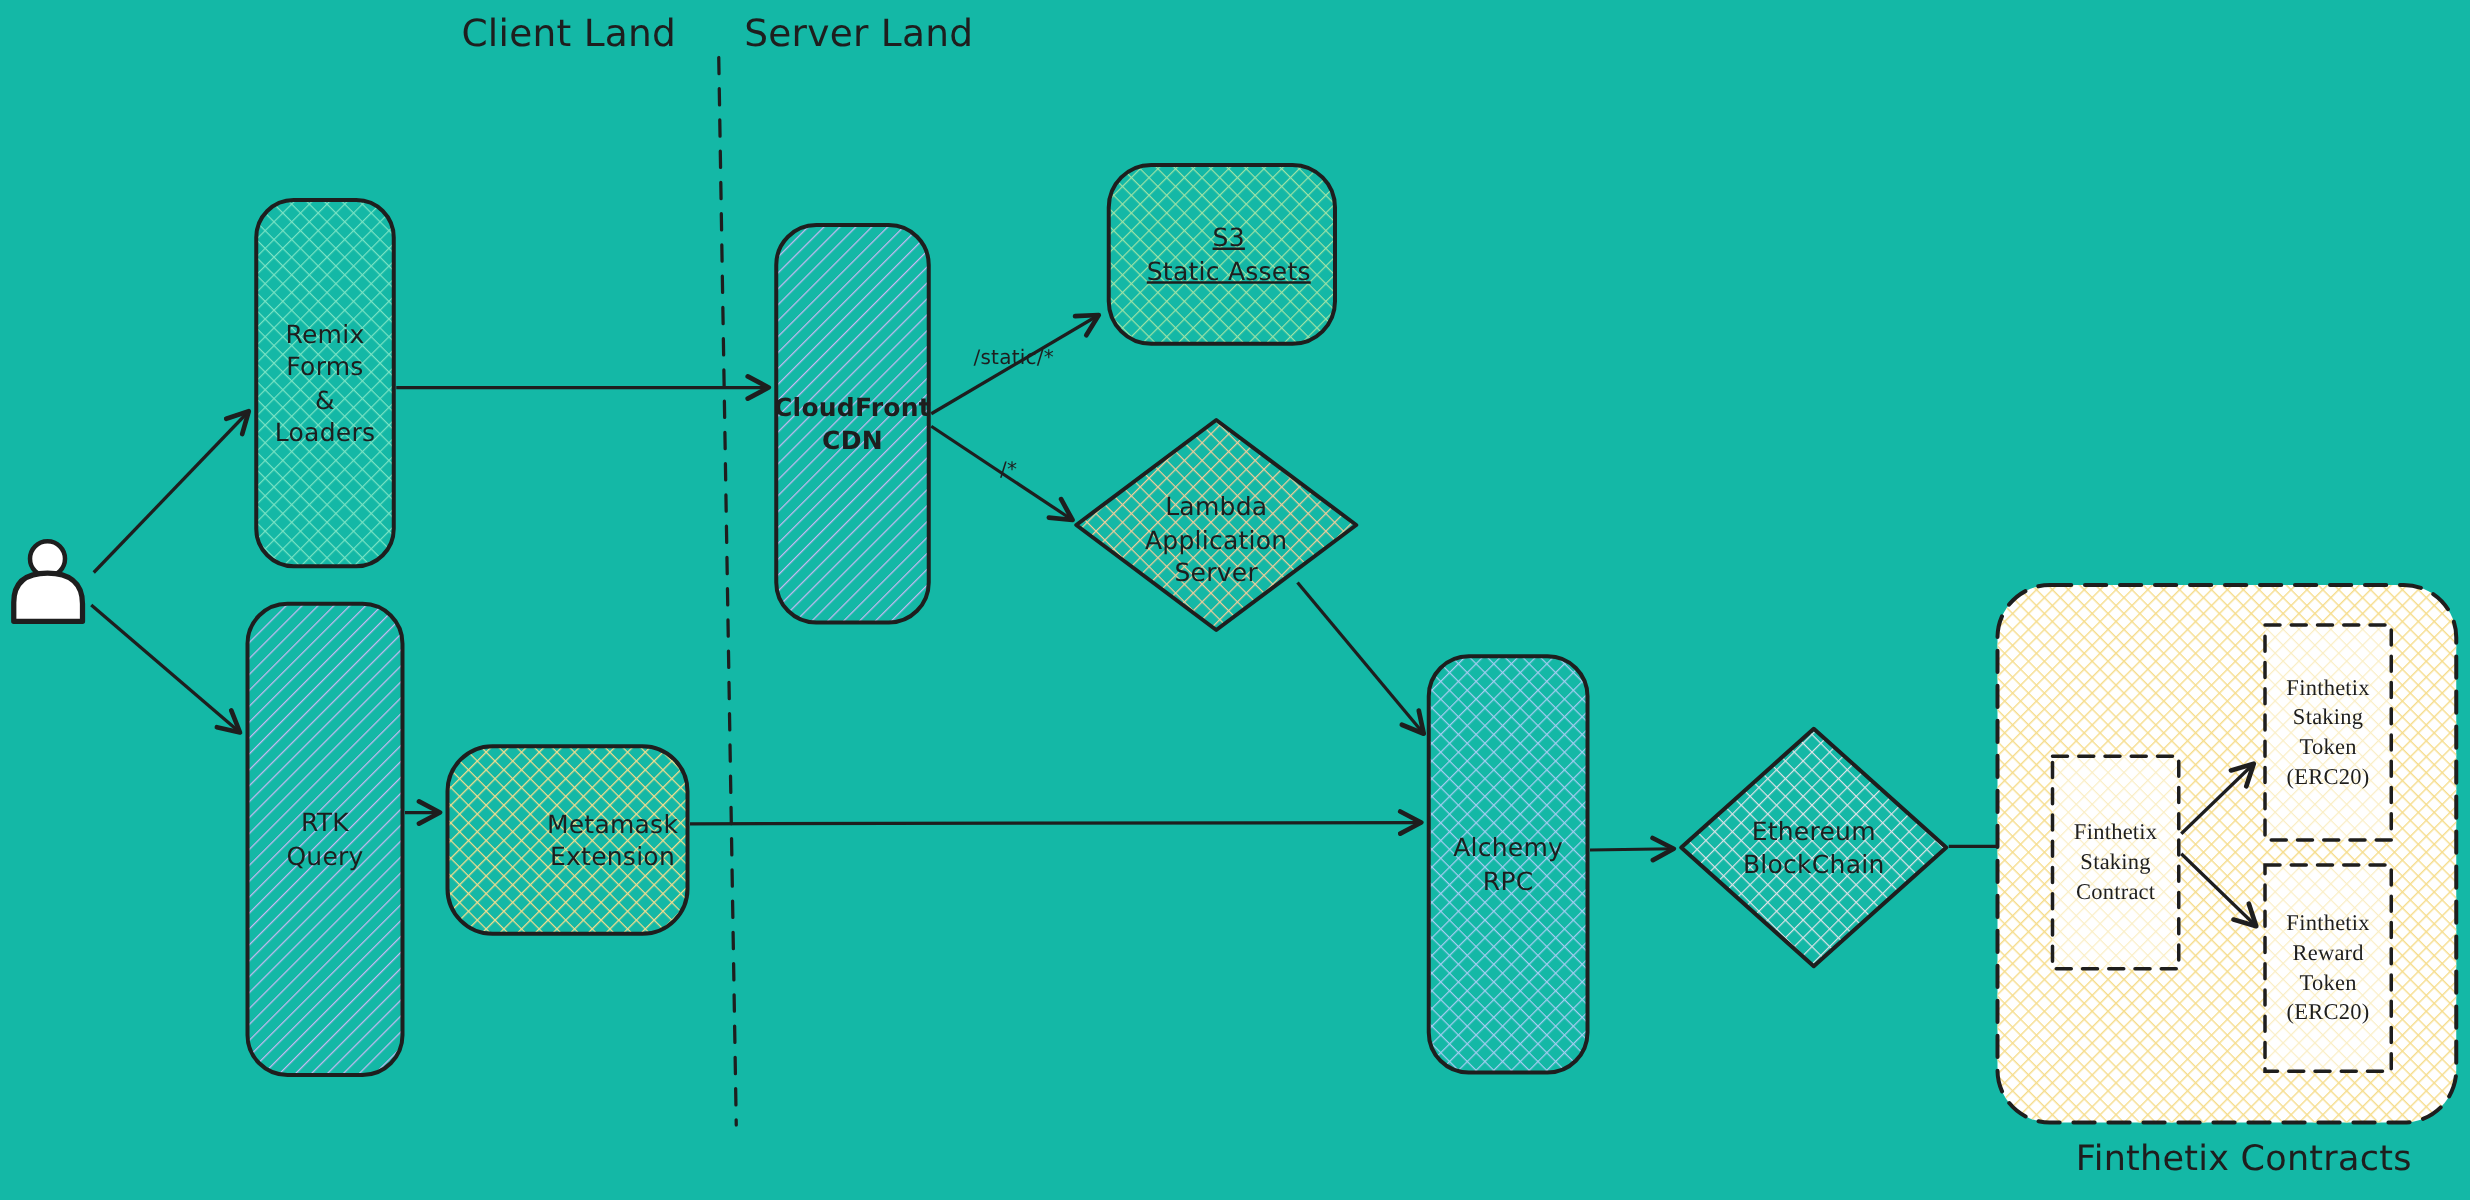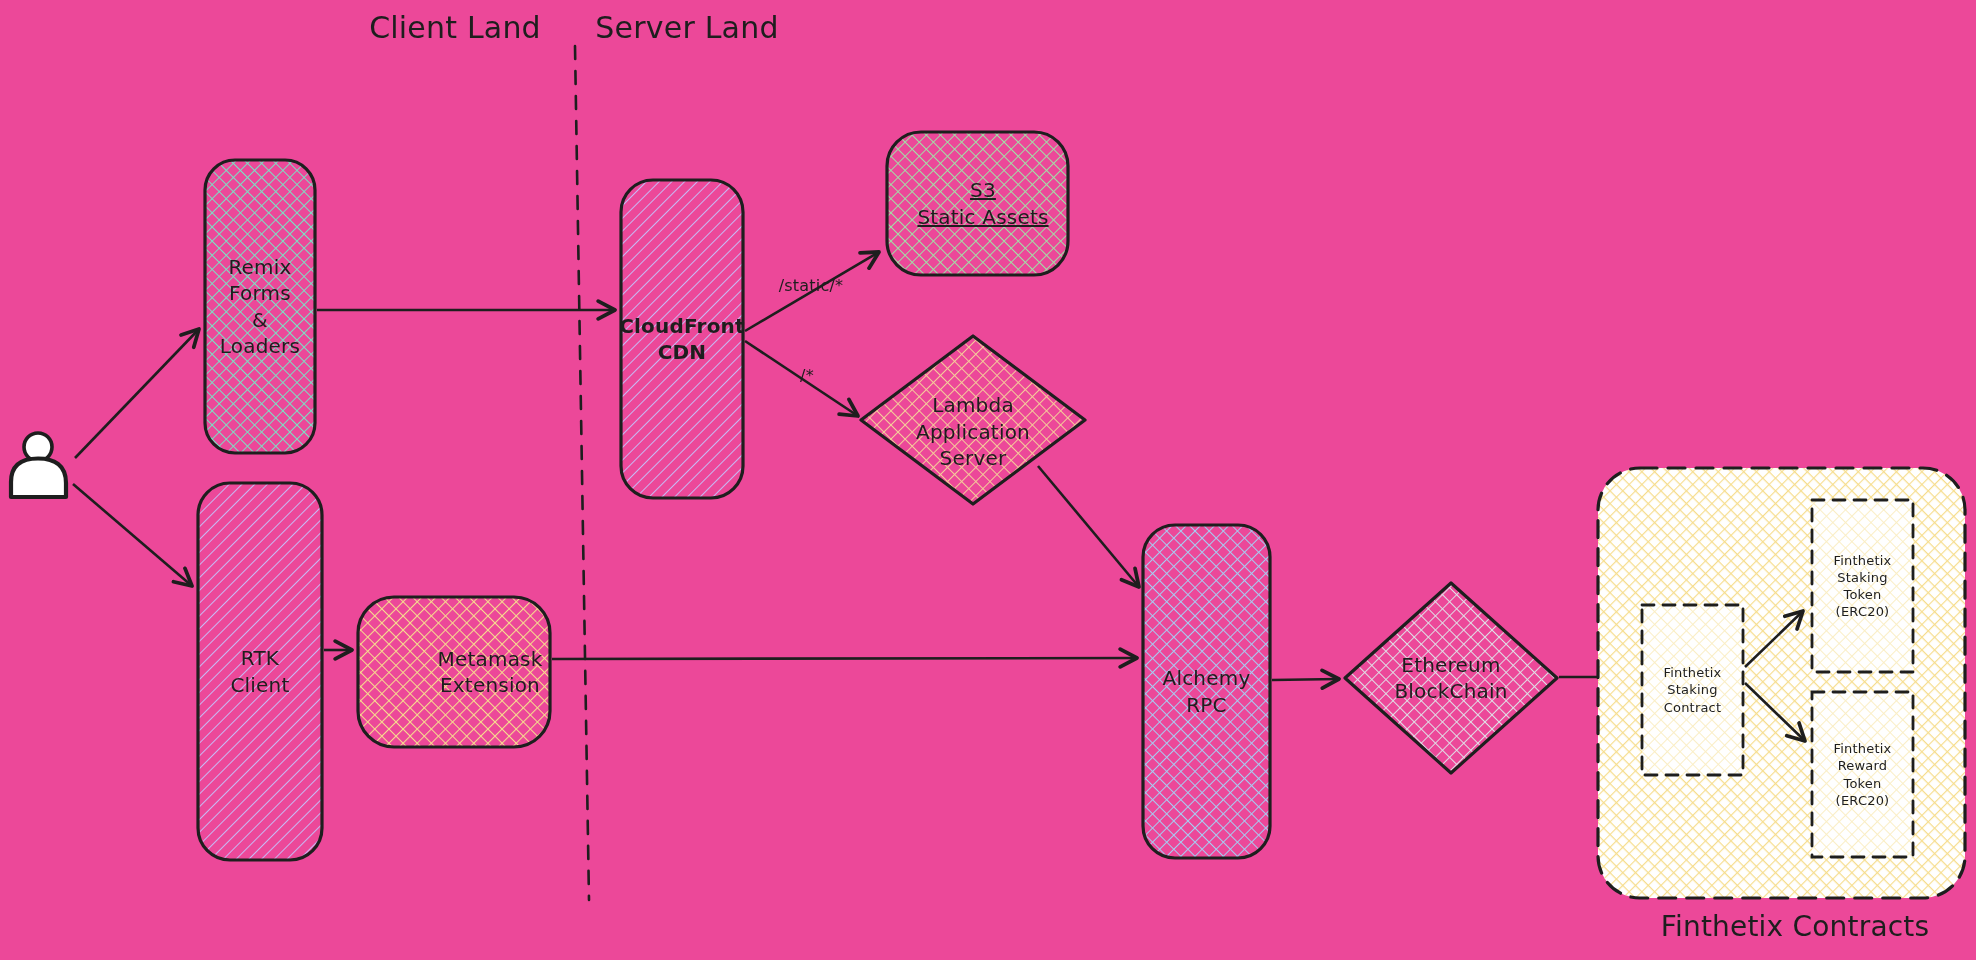--- a/index.html
+++ b/index.html
@@ -1,28 +1,28 @@
 <!DOCTYPE html>
 <html><head>
 <meta charset="utf-8">
 <style>
   html,body{margin:0;padding:0;background:#ffffff;}
   .canvas{
-    position:relative;width:1976px;height:960px;background:#ec4899;overflow:hidden;
+    position:relative;width:1976px;height:960px;background:#14b8a6;overflow:hidden;
     font-family:"DejaVu Sans","Liberation Sans",sans-serif;color:#1e1e1e;
   }
   .canvas svg{position:absolute;left:0;top:0;}
   .lbl{
     position:absolute;display:flex;align-items:center;justify-content:center;
     text-align:center;white-space:pre-line;color:#1e1e1e;line-height:1.32;
     pointer-events:none;letter-spacing:0.2px;
   }
   .lbl.title{font-size:30px;}
   .lbl.node{font-size:20px;}
-  .lbl.small{font-size:13px;}
+  .lbl.small{font-size:18px;font-family:Liberation Serif, serif;}
   .lbl.route{font-size:16px;}
   .lbl.group{font-size:28px;}
 </style>
 </head>
 <body>
 
 <div class="canvas">
 
   <svg width="1976" height="960" viewBox="0 0 1976 960">
     <defs>
@@ -109,21 +109,21 @@
   </svg>
 
   <div class="lbl title" style="left:340px;top:6px;width:230px;height:44px;">Client Land</div>
   <div class="lbl title" style="left:572px;top:6px;width:230px;height:44px;">Server Land</div>
 
   <div class="lbl node" style="left:205px;top:160px;width:110px;height:293px;">Remix
 Forms
 &amp;
 Loaders</div>
   <div class="lbl node" style="left:198px;top:483px;width:124px;height:377px;">RTK
-Client</div>
+Query</div>
   <div class="lbl node" style="left:358px;top:597px;width:192px;height:150px;padding-left:36px;">Metamask
 Extension</div>
   <div class="lbl node" style="left:621px;top:180px;width:122px;height:318px;font-weight:bold;">CloudFront
 CDN</div>
   <div class="lbl node" style="left:887px;top:132px;width:192px;height:143px;text-decoration:underline;">S3
 Static Assets</div>
   <div class="lbl node" style="left:861px;top:348px;width:224px;height:168px;">Lambda
 Application
 Server</div>
   <div class="lbl node" style="left:1143px;top:525px;width:127px;height:333px;">Alchemy

